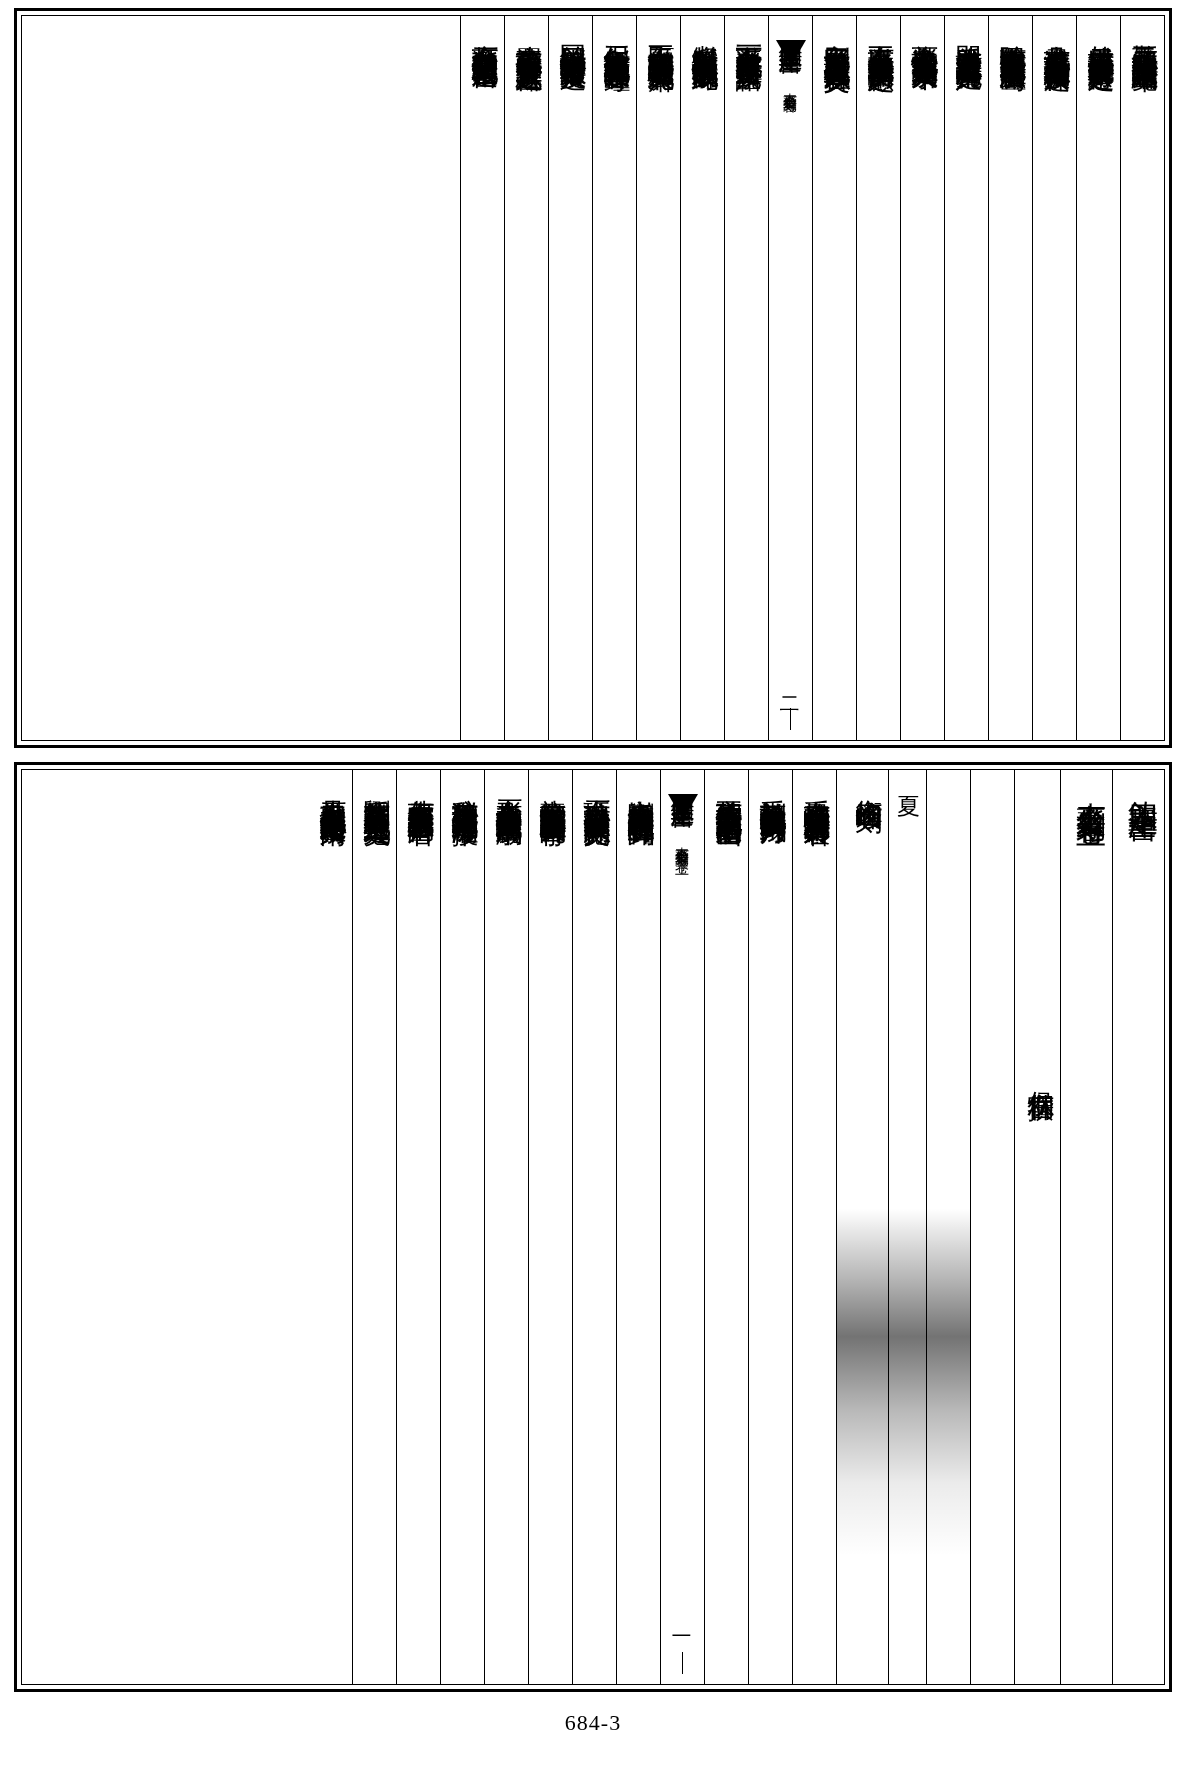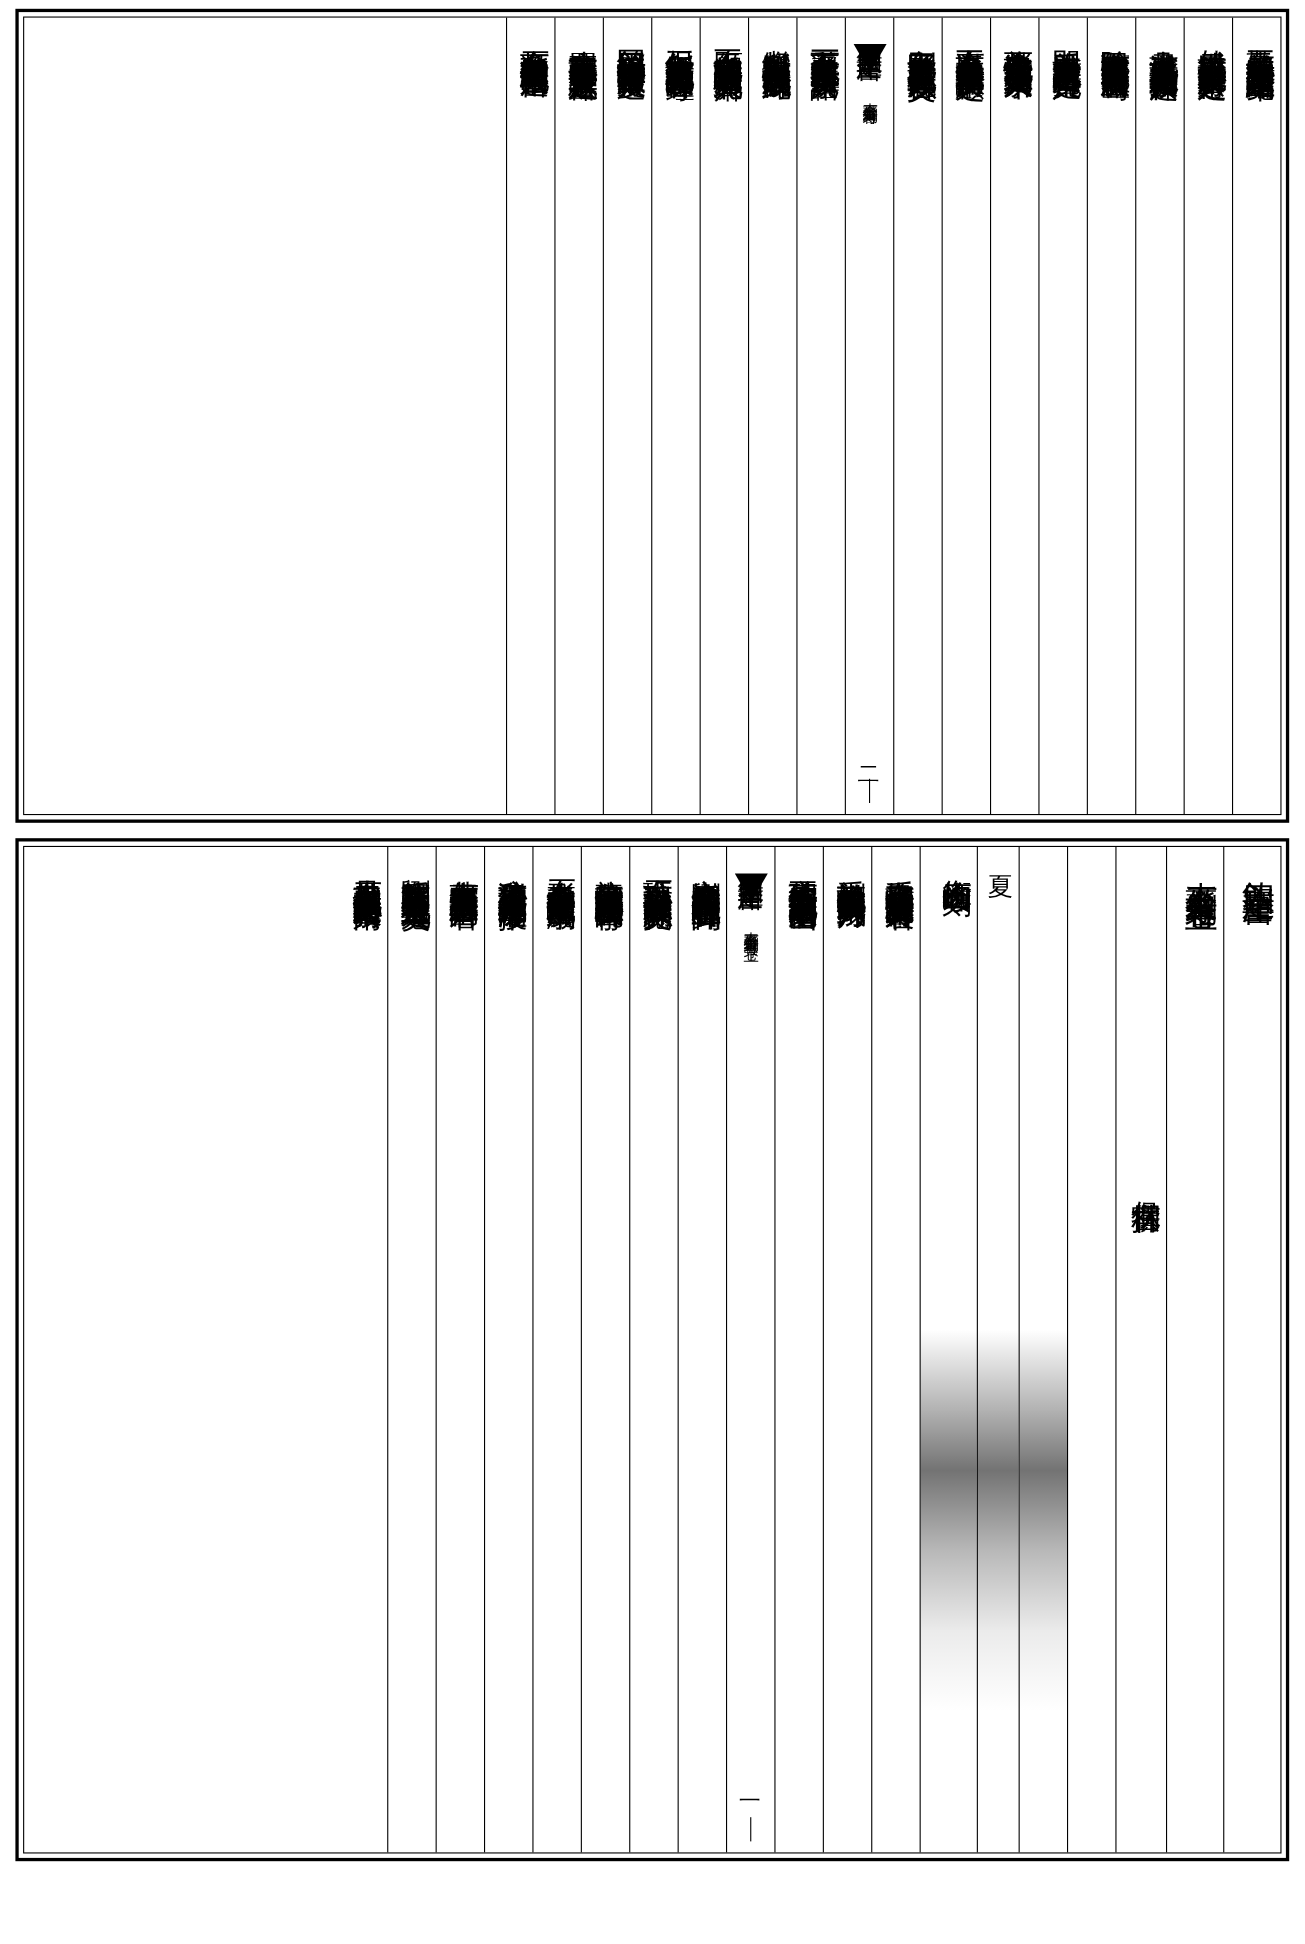--- a/index.html
+++ b/index.html
@@ -208,13 +208,14 @@
       <div class="col">古石琅玕妥秘文龍虎形崔融云於鑠大禹顯亮文德</div>
       <div class="col">龍畫傍分螺書區刻韓退之詩岣嶁山尖神禹碑字青</div>
       <div class="col">石赤形摹奇科斗牽仲雍倒披鸞飄鳳泊拏虎螭事嚴</div>
       <div class="col">迹秘鬼莫窺道人獨上偶見之我來咨嗟涕漣洏千搜</div>
       <div class="col">萬索何處有森森綠樹猿猱悲古人稱禹書者不一若</div>
       <div class="col">劉禹錫蓋徒聞其名耳未至其地也韓退之至其地矣</div>
       <div class="col">未見其石也崔融所云則似見之矣宋朱晦翁與張南</div>
     </div>
   </div>
 
+  <div class="footer">684-3</div>
 </div>
 
 </body></html>

